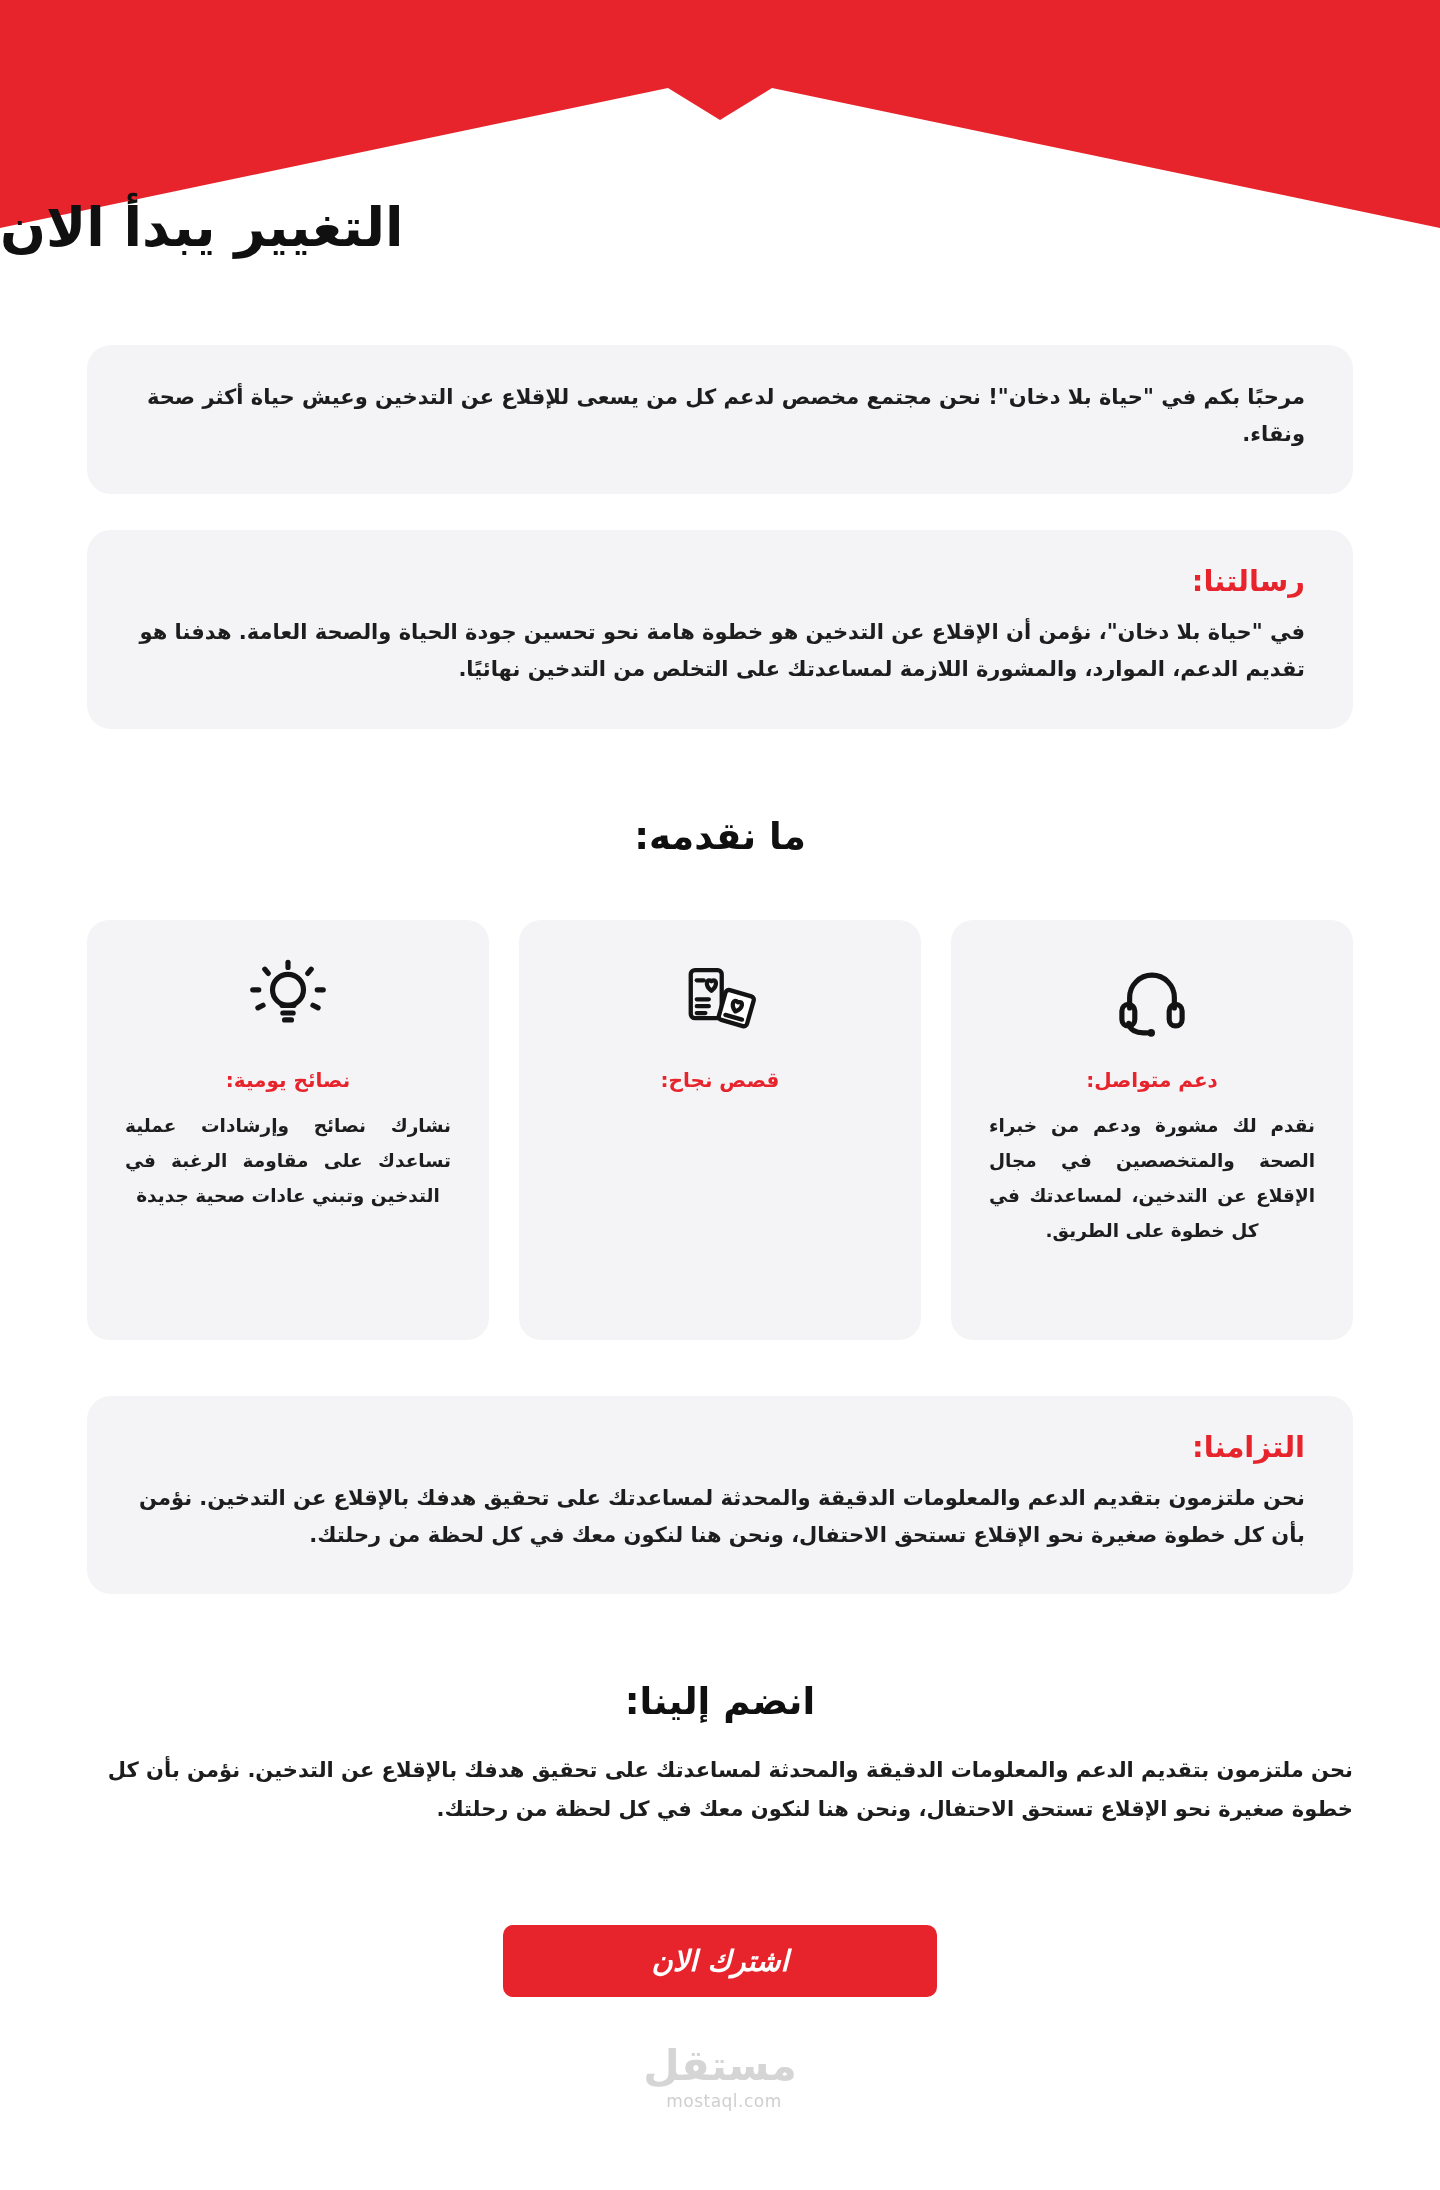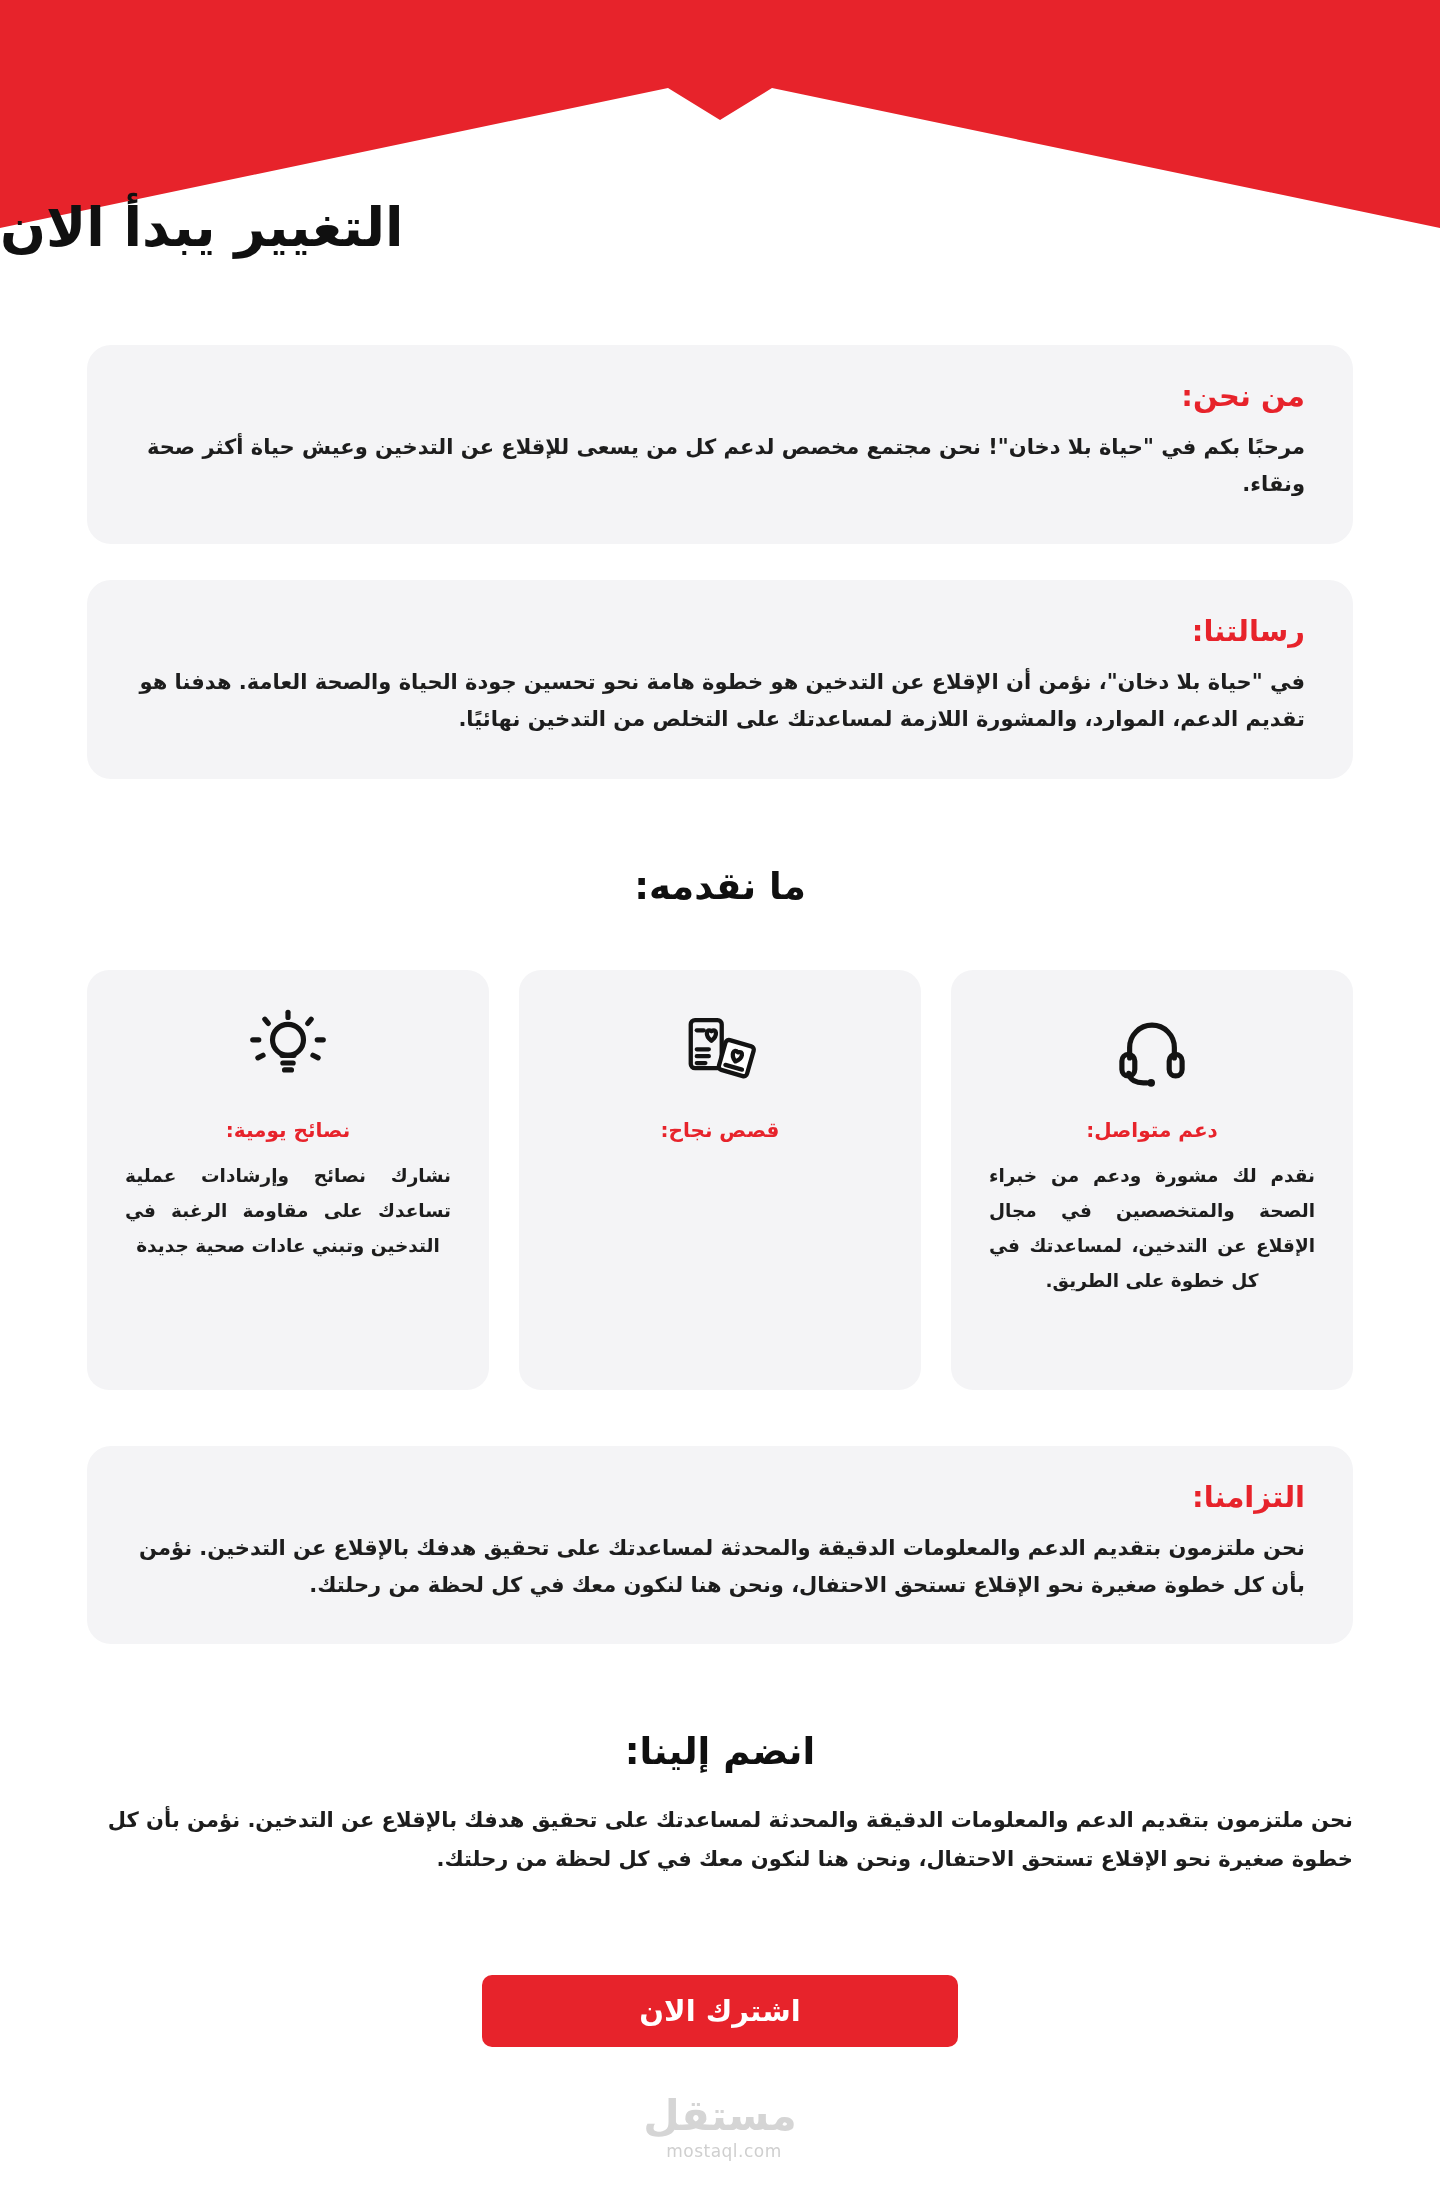--- a/index.html
+++ b/index.html
@@ -83,27 +83,28 @@
   .commitment{margin-top:56px;margin-bottom:0;}
   .join-body{
     margin:28px 0 0;
     font-size:21px;line-height:1.85;
     font-weight:600;color:#1d1d1d;
     text-align:right;
   }
   .cta{
     display:block;
     margin:96px auto 0;
-    width:476px;height:72px;
+    width:434px;height:72px;
     background:var(--red);
     color:#ffffff;
     font-family:inherit;
     font-size:29px;font-weight:bold;
     border:none;border-radius:10px;
     cursor:pointer;
+    font-style:italic;
   }
   
   .footer{margin-top:46px;text-align:center;direction:ltr;}
   .footer .logo{
     font-size:42px;font-weight:bold;color:#d5d5d5;line-height:1.1;
   }
   .footer .site{
     font-size:17px;color:#cfcfcf;margin-top:2px;letter-spacing:0.5px;padding-left:8px;
   }
 </style>
@@ -113,21 +114,20 @@
 <header class="hero">
   <svg viewBox="0 0 1440 228" preserveAspectRatio="none" aria-hidden="true">
     <polygon points="0,0 1440,0 1440,228 772,88 720,120 668,88 0,228" fill="#e7232b"></polygon>
   </svg>
   <h1>التغيير يبدأ الان</h1>
 </header>
 
 <main class="container">
 
   <section class="card">
-    <h2 class="card-heading">من نحن:</h2>
     <p class="card-body">مرحبًا بكم في "حياة بلا دخان"! نحن مجتمع مخصص لدعم كل من يسعى للإقلاع عن التدخين وعيش حياة أكثر صحة ونقاء.</p>
   </section>
 
   <section class="card">
     <h2 class="card-heading">رسالتنا:</h2>
     <p class="card-body">في "حياة بلا دخان"، نؤمن أن الإقلاع عن التدخين هو خطوة هامة نحو تحسين جودة الحياة والصحة العامة. هدفنا هو تقديم الدعم، الموارد، والمشورة اللازمة لمساعدتك على التخلص من التدخين نهائيًا.</p>
   </section>
 
   <h2 class="section-title">ما نقدمه:</h2>
 

